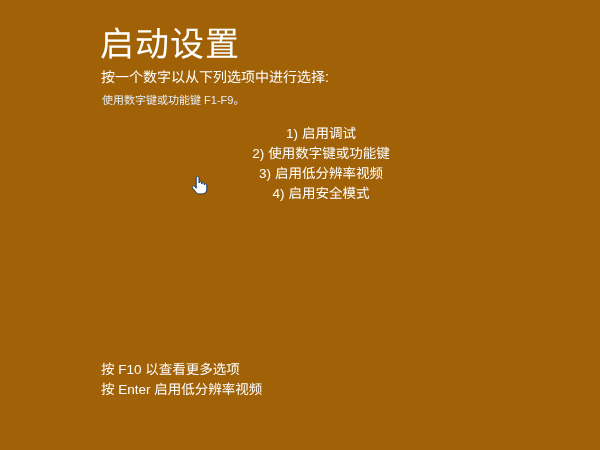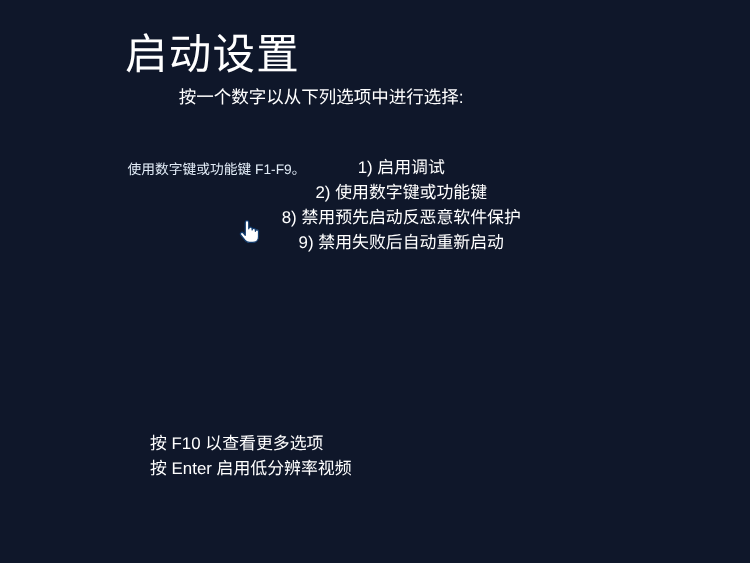--- a/index.html
+++ b/index.html
@@ -46,33 +46,31 @@
 
   .instruction {
     position: absolute;
     left: 1px;
     top: 68px;
     font-size: 14px;
     line-height: 19px;
     font-weight: 400;
     color: #ffffff;
     white-space: nowrap;
-    margin-left: 42px;
   }
 
   .hint {
     position: absolute;
     left: 2px;
     top: 93px;
     font-size: 11px;
     line-height: 15px;
     font-weight: 400;
     color: #e3edf8;
     white-space: nowrap;
-    margin-top: 36px;
   }
 
   .options-list {
     position: absolute;
     left: 1px;
     top: 124px;
     width: 440px;
     margin: 0;
     padding: 0;
     list-style: none;
@@ -92,23 +90,22 @@
     display: inline;
   }
 
   .option-label {
     display: inline;
   }
 
   .footer-lines {
     position: absolute;
     left: 1px;
-    top: 345px;
+    top: 360px;
     width: 440px;
-    margin-left: 19px;
   }
 
   .footer-line {
     height: 20px;
     line-height: 20px;
     font-size: 13.5px;
     color: #ffffff;
     white-space: nowrap;
     display: block;
   }
@@ -119,46 +116,46 @@
     left: 191px;
     top: 175px;
     width: 17px;
     height: 21px;
     pointer-events: none;
   }
 </style>
 </head>
 <body>
 
-<div id="boot-screen" style="background: #0f172a;">
+<div id="boot-screen" style="background: #a16207;">
 
   <div class="content">
 
     <div class="page-title">启动设置</div>
 
     <div class="instruction">按一个数字以从下列选项中进行选择:</div>
 
     <div class="hint">使用数字键或功能键 F1-F9。</div>
 
     <ul class="options-list">
       <li class="option-item">
         <span class="option-key">1)</span>
         <span class="option-label">启用调试</span>
       </li>
       <li class="option-item">
         <span class="option-key">2)</span>
         <span class="option-label">使用数字键或功能键</span>
       </li>
       <li class="option-item">
-        <span class="option-key">8)</span>
-        <span class="option-label">禁用预先启动反恶意软件保护</span>
+        <span class="option-key">3)</span>
+        <span class="option-label">启用低分辨率视频</span>
       </li>
       <li class="option-item">
-        <span class="option-key">9)</span>
-        <span class="option-label">禁用失败后自动重新启动</span>
+        <span class="option-key">4)</span>
+        <span class="option-label">启用安全模式</span>
       </li>
     </ul>
 
     <div class="footer-lines">
       <div class="footer-line">按 F10 以查看更多选项</div>
       <div class="footer-line">按 Enter 启用低分辨率视频</div>
     </div>
 
   </div>
 

